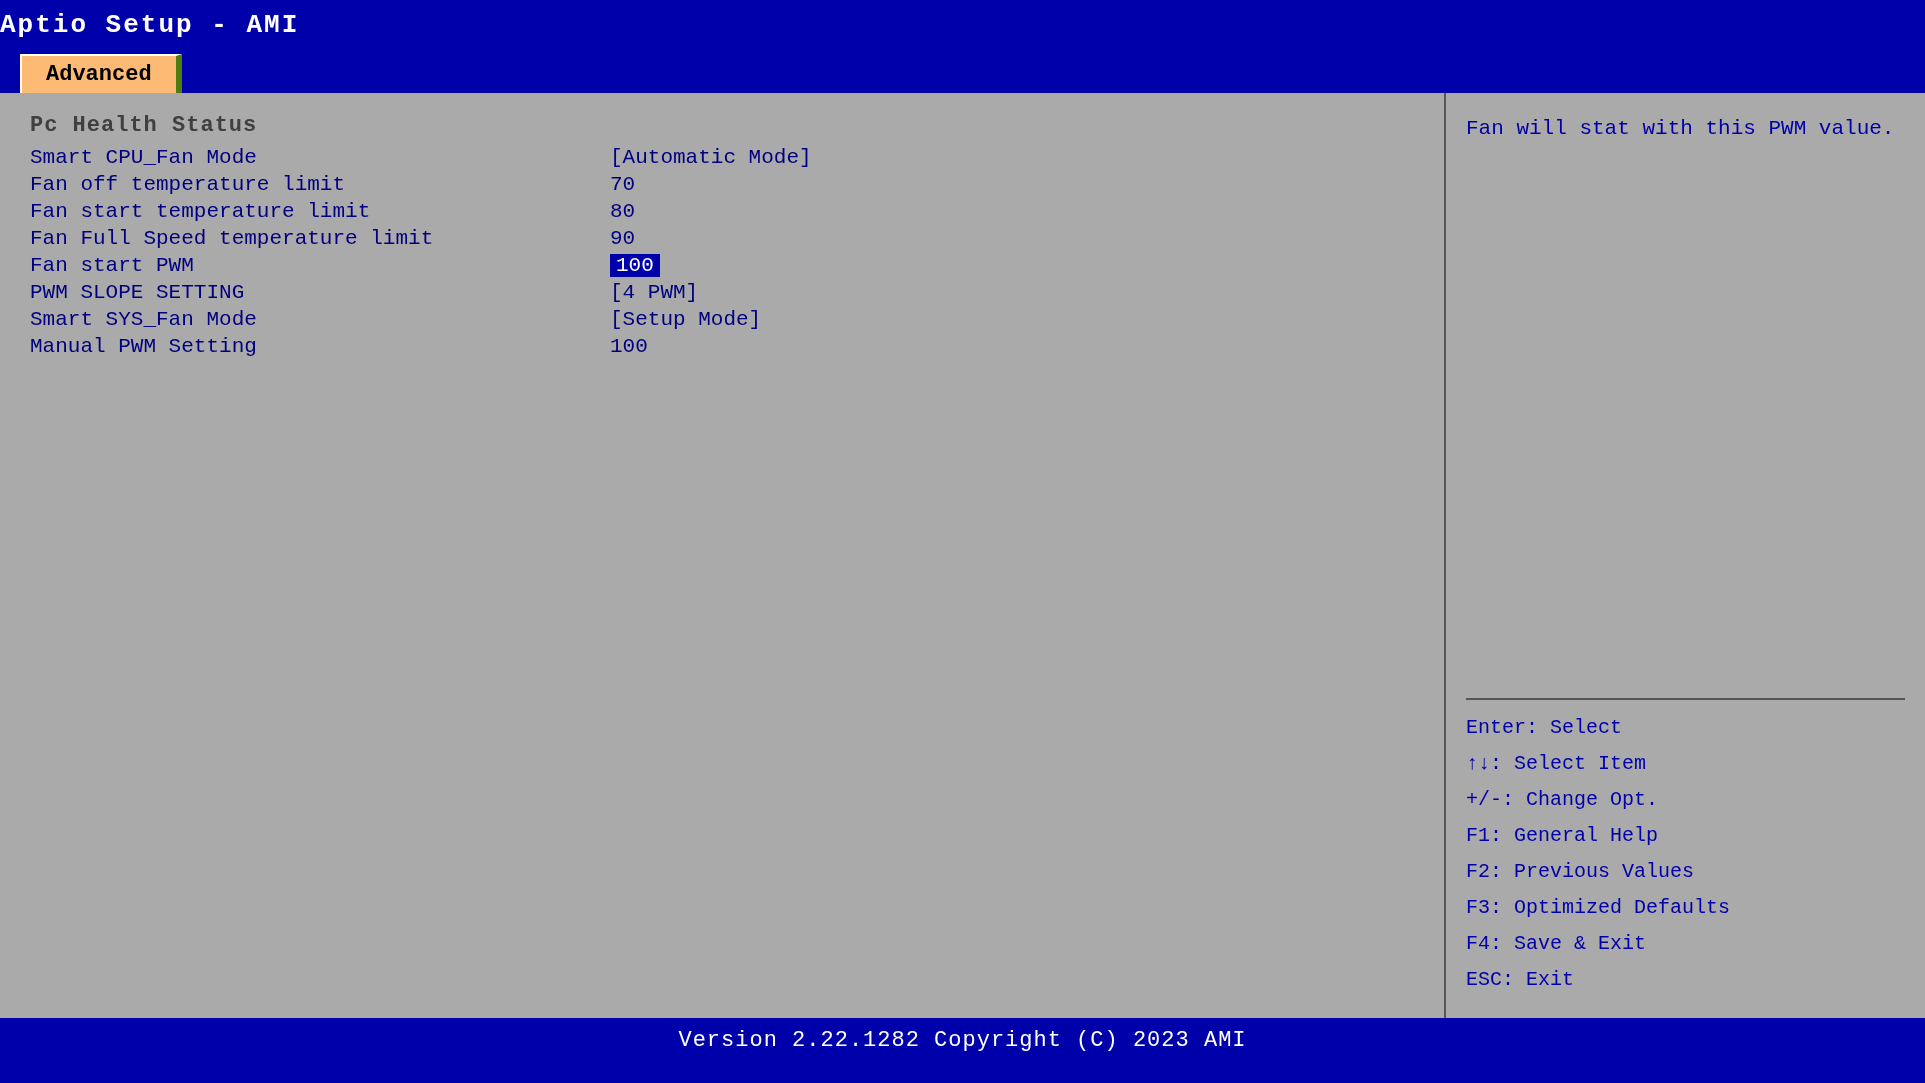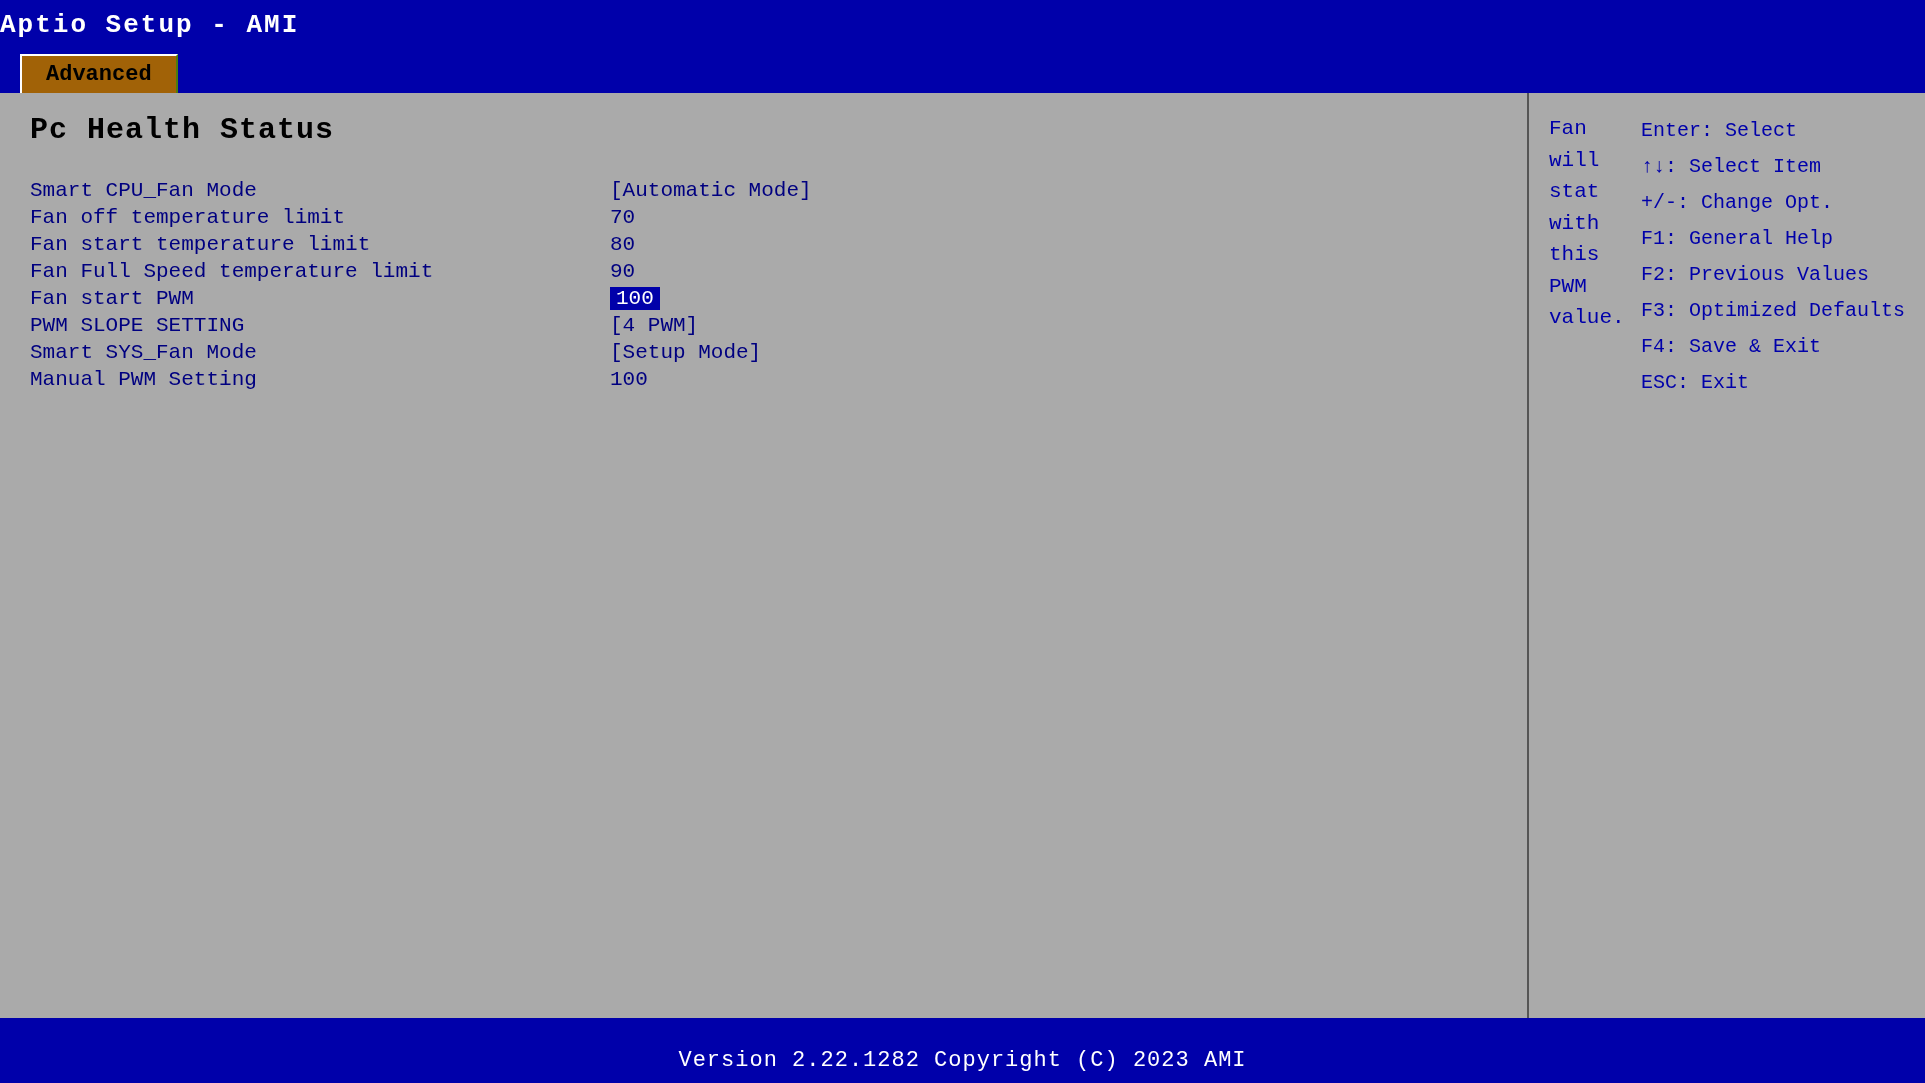--- a/index.html
+++ b/index.html
@@ -26,58 +26,58 @@
       letter-spacing: 2px;
     }
 
     #tab-bar {
       background-color: #0000aa;
       padding: 4px 0 0 20px;
     }
 
     #advanced-tab {
       display: inline-block;
-      background-color: #a16207;
+      background-color: #fdba74;
       color: #000000;
       padding: 6px 24px;
       font-size: 22px;
       font-weight: bold;
       border-top: 2px solid #ffffff;
       border-left: 2px solid #ffffff;
-      border-right: 2px solid #4d7c0f;
+      border-right: 6px solid #4d7c0f;
     }
 
     #main-content {
       display: flex;
       flex-direction: row;
       background-color: #aaaaaa;
       margin: 0;
       height: calc(1083px - 110px - 48px);
     }
 
     #left-panel {
       flex: 1;
       padding: 20px 30px;
       border-right: 2px solid #555555;
       color: #000080;
     }
 
     #right-panel {
-      width: 396px;
+      width: 479px;
       padding: 20px 20px;
       display: flex;
-      flex-direction: row;
+      flex-direction: column;
       color: #0000aa;
     }
 
     #section-title {
-      font-size: 30px;
+      font-size: 22px;
       font-weight: bold;
-      color: #000000;
-      margin-bottom: 32px;
+      color: #404040;
+      margin-bottom: 8px;
       letter-spacing: 1px;
     }
 
     .setting-row {
       display: flex;
       flex-direction: row;
       margin-bottom: 4px;
       font-size: 21px;
     }
 
@@ -117,21 +117,20 @@
       line-height: 1.8;
     }
 
     #bottom-bar {
       background-color: #0000aa;
       color: #ffffff;
       text-align: center;
       padding: 10px 0;
       font-size: 22px;
       letter-spacing: 1px;
-      margin-top: 20px;
     }
   </style>
 </head>
 <body>
 
 <div id="top-bar">
   <span>Aptio Setup - AMI</span>
 </div>
 
 <div id="tab-bar">

